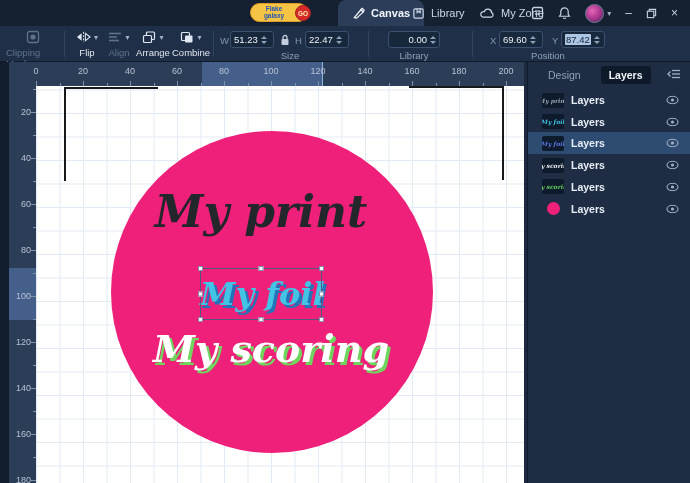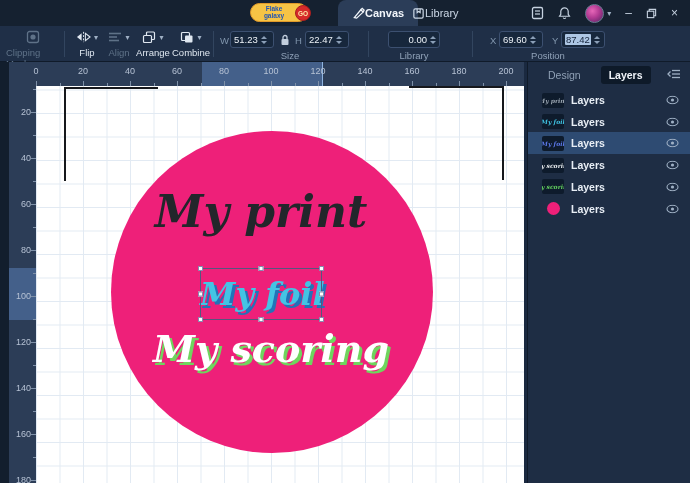--- a/index.html
+++ b/index.html
@@ -7,21 +7,21 @@
   body { font-family:"Liberation Sans", sans-serif; background:#16243a; position:relative; }
   #app { position:absolute; inset:0; width:690px; height:483px; }
 
   
   .topbar { position:absolute; left:0; top:0; width:690px; height:26px; background:#152130; }
   .logo-pill { position:absolute; left:250px; top:3px; width:58px; height:19px; background:#f6c445;
     border:1px solid #e09a2a; border-radius:10px; display:flex; align-items:center; justify-content:center; }
   .logo-text { font-size:6.5px; font-weight:bold; color:#2256b5; line-height:6.5px; text-align:center; padding-right:10px; }
   .logo-go { position:absolute; right:-4px; top:1px; width:16px; height:16px; border-radius:50%;
     background:#d62a2a; color:#ffe9a8; font-size:6.5px; font-weight:bold; display:flex; align-items:center; justify-content:center; border:1px solid #a81f1f;}
-  .top-tab { position:absolute; top:0; height:26px; display:flex; align-items:center; 
+  .top-tab { position:absolute; top:0; height:26px; display:flex; align-items:center; gap:6px;
     color:#ccd8e6; font-size:11px; padding:0 14px; cursor:default; }
   .top-tab.active { background:#2b3d58; border-radius:8px 8px 0 0; color:#f2f6fb; font-weight:bold; }
   .top-tab svg { display:block; }
   .top-icons { position:absolute; right:0; top:0; height:26px; display:flex; align-items:center; gap:14px; padding-right:12px; color:#c6d2e0; }
   .avatar { width:19px; height:19px; border-radius:50%;
     background:radial-gradient(circle at 38% 35%, #e666b8 0%, #b13a92 45%, #4e2460 100%); border:1px solid #6b7d94; }
   .win-glyph { font-size:12px; color:#c6d2e0; line-height:26px; }
   .chev { font-size:8px; color:#9fb0c4; }
 
   
@@ -120,20 +120,26 @@
     </div>
 
     <div class="top-tab" style="left:398px;align-items:center;">
       <svg width="13" height="13" viewBox="0 0 14 14">
         <rect x="2" y="2" width="10" height="10" rx="1.5" fill="none" stroke="#ccd8e6" stroke-width="1.3"></rect>
         <path d="M5.5 2 v4 l1.7-1.2 L8.8 6 V2" fill="none" stroke="#ccd8e6" stroke-width="1.2"></path>
       </svg>
       <span>Library</span>
     </div>
 
+    <div class="top-tab" style="left:466px;">
+      <svg width="15" height="12" viewBox="0 0 16 12">
+        <path d="M4 10.5 a3 3 0 1 1 .6-5.9 A4 4 0 0 1 12.4 5.6 A2.6 2.6 0 0 1 12 10.5 Z" fill="none" stroke="#ccd8e6" stroke-width="1.3"></path>
+      </svg>
+      <span>My Zone</span>
+    </div>
 
     <div class="top-icons">
       <svg width="13" height="14" viewBox="0 0 13 14">
         <rect x="1.5" y="1.5" width="10" height="11" rx="1.5" fill="none" stroke="#c6d2e0" stroke-width="1.3"></rect>
         <line x1="4" y1="5" x2="9" y2="5" stroke="#c6d2e0" stroke-width="1.2"></line>
         <line x1="4" y1="8" x2="9" y2="8" stroke="#c6d2e0" stroke-width="1.2"></line>
       </svg>
       <svg width="13" height="14" viewBox="0 0 14 15">
         <path d="M7 2 a4 4 0 0 1 4 4 v3 l1.3 2 H1.7 L3 9 V6 a4 4 0 0 1 4-4 Z" fill="none" stroke="#c6d2e0" stroke-width="1.3"></path>
         <path d="M5.6 12.5 a1.5 1.5 0 0 0 2.8 0" fill="none" stroke="#c6d2e0" stroke-width="1.2"></path>

